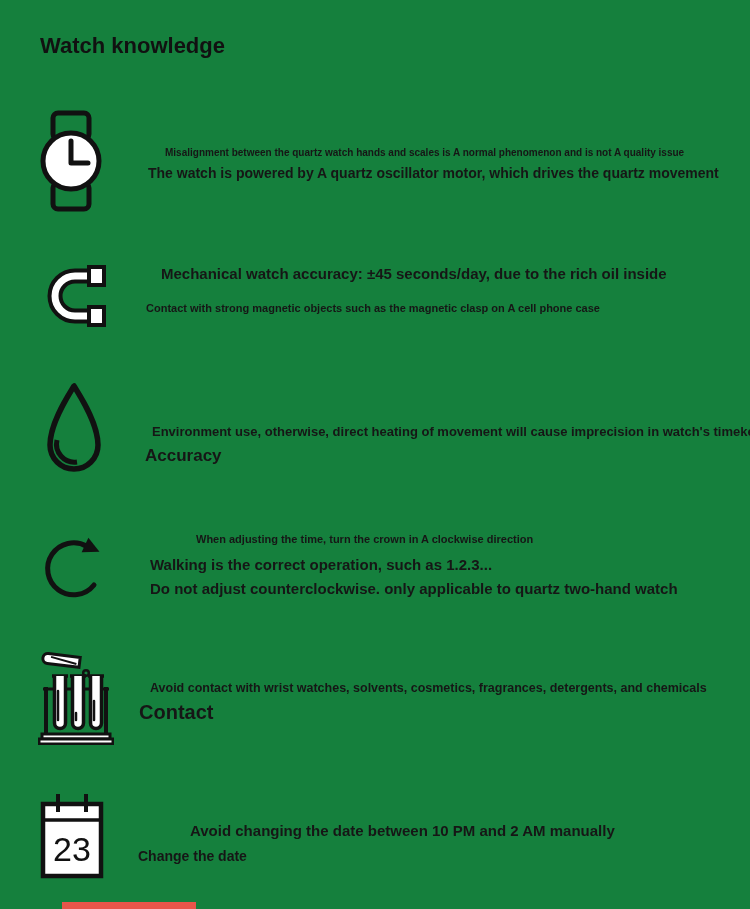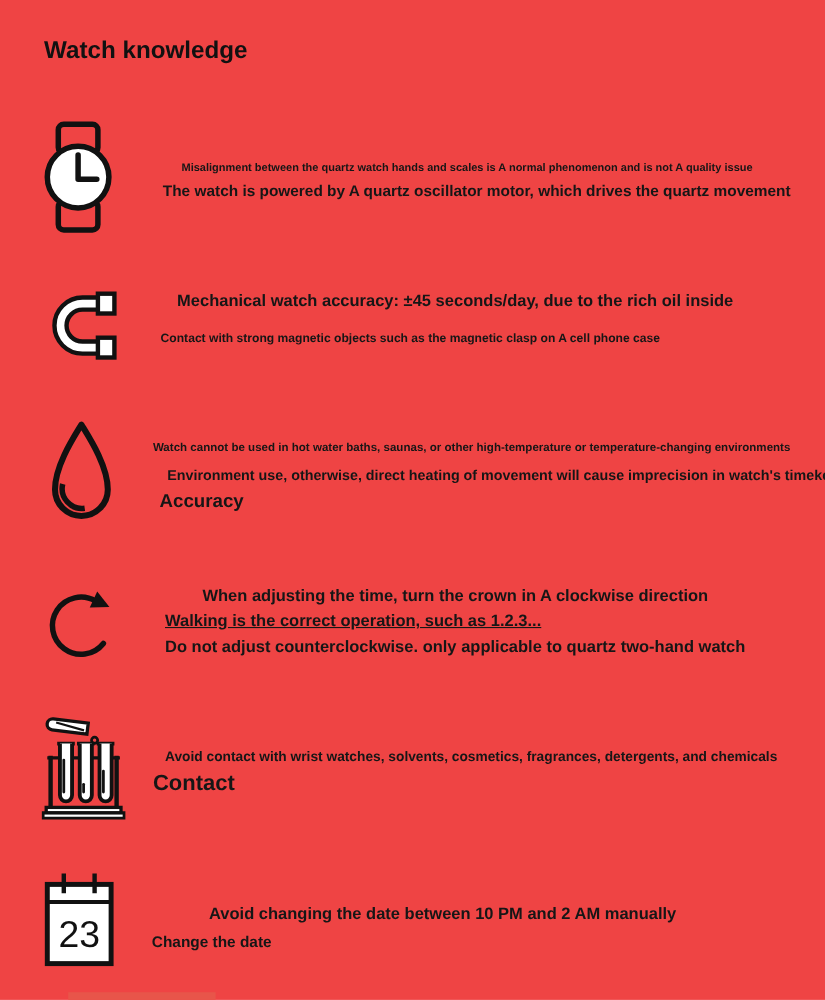--- a/index.html
+++ b/index.html
@@ -1,17 +1,17 @@
 <!DOCTYPE html>
 <html><head>
 <meta charset="utf-8">
 <style>
   html,body{margin:0;padding:0;background:#fff;}
   .page{
-    position:relative;width:750px;height:909px;background:#ef4444;overflow:hidden;
+    position:relative;width:750px;height:909px;background:#15803d;overflow:hidden;
     font-family:"Liberation Sans",sans-serif;color:#111;
   }
   .page-title{
     position:absolute;left:40px;top:33px;font-size:22px;font-weight:700;white-space:nowrap;
   }
   .line{
     position:absolute;white-space:nowrap;font-weight:700;color:#161616;line-height:1.2;
   }
   .icon{position:absolute;}
   .icon svg{display:block;}
@@ -45,32 +45,31 @@
   </div>
   <div class="line" style="left:149px;top:265px;font-size:15px;margin-left:12px;">Mechanical watch accuracy: ±45 seconds/day, due to the rich oil inside</div>
   <div class="line" style="left:146px;top:302px;font-size:11px;">Contact with strong magnetic objects such as the magnetic clasp on A cell phone case</div>
 
   <div class="icon" style="left:40px;top:381px;">
     <svg width="68" height="100" viewBox="0 0 68 100" fill="none" stroke="#111">
       <path d="M34 5 C28 15 10 42 10 64 A24 24 0 0 0 58 64 C58 42 40 15 34 5 Z" stroke-width="5.5" stroke-linejoin="round"></path>
       <path d="M17 59 A18 18 0 0 0 37 81" stroke-width="5"></path>
     </svg>
   </div>
-  <div class="line" style="left:139px;top:401px;font-size:10.5px;">Watch cannot be used in hot water baths, saunas, or other high-temperature or temperature-changing environments</div>
   <div class="line" style="left:152px;top:424px;font-size:13px;">Environment use, otherwise, direct heating of movement will cause imprecision in watch's timekeeping</div>
   <div class="line" style="left:145px;top:446px;font-size:17px;">Accuracy</div>
 
   <div class="icon" style="left:40px;top:527px;">
     <svg width="72" height="78" viewBox="0 0 72 78" fill="none">
       <path d="M47 19.5 A26 26 0 1 0 54 58" stroke="#111" stroke-width="5" stroke-linecap="round"></path>
       <polygon points="0,-8 16,0 0,8" fill="#111" transform="translate(45,18) rotate(25)"></polygon>
     </svg>
   </div>
-  <div class="line" style="left:184px;top:533px;font-size:15px;">When adjusting the time, turn the crown in A clockwise direction</div>
-  <div class="line" style="left:150px;top:556px;font-size:15px;text-decoration:underline;">Walking is the correct operation, such as 1.2.3...</div>
+  <div class="line" style="left:196px;top:533px;font-size:11px;">When adjusting the time, turn the crown in A clockwise direction</div>
+  <div class="line" style="left:150px;top:556px;font-size:15px;">Walking is the correct operation, such as 1.2.3...</div>
   <div class="line" style="left:150px;top:580px;font-size:15px;">Do not adjust counterclockwise. only applicable to quartz two-hand watch</div>
 
   <div class="icon" style="left:38px;top:647px;">
     <svg width="76" height="98" viewBox="0 0 76 98" fill="none" stroke="#111">
 
       <g transform="rotate(7 6 10)">
         <path d="M42 6 L10 6 A5 5 0 0 0 10 16 L42 16 Z" fill="#fff" stroke-width="3"></path>
         <path d="M13 9 L39 13" stroke-width="2"></path>
       </g>
       <circle cx="48" cy="26" r="2.8" stroke-width="2.5"></circle>

